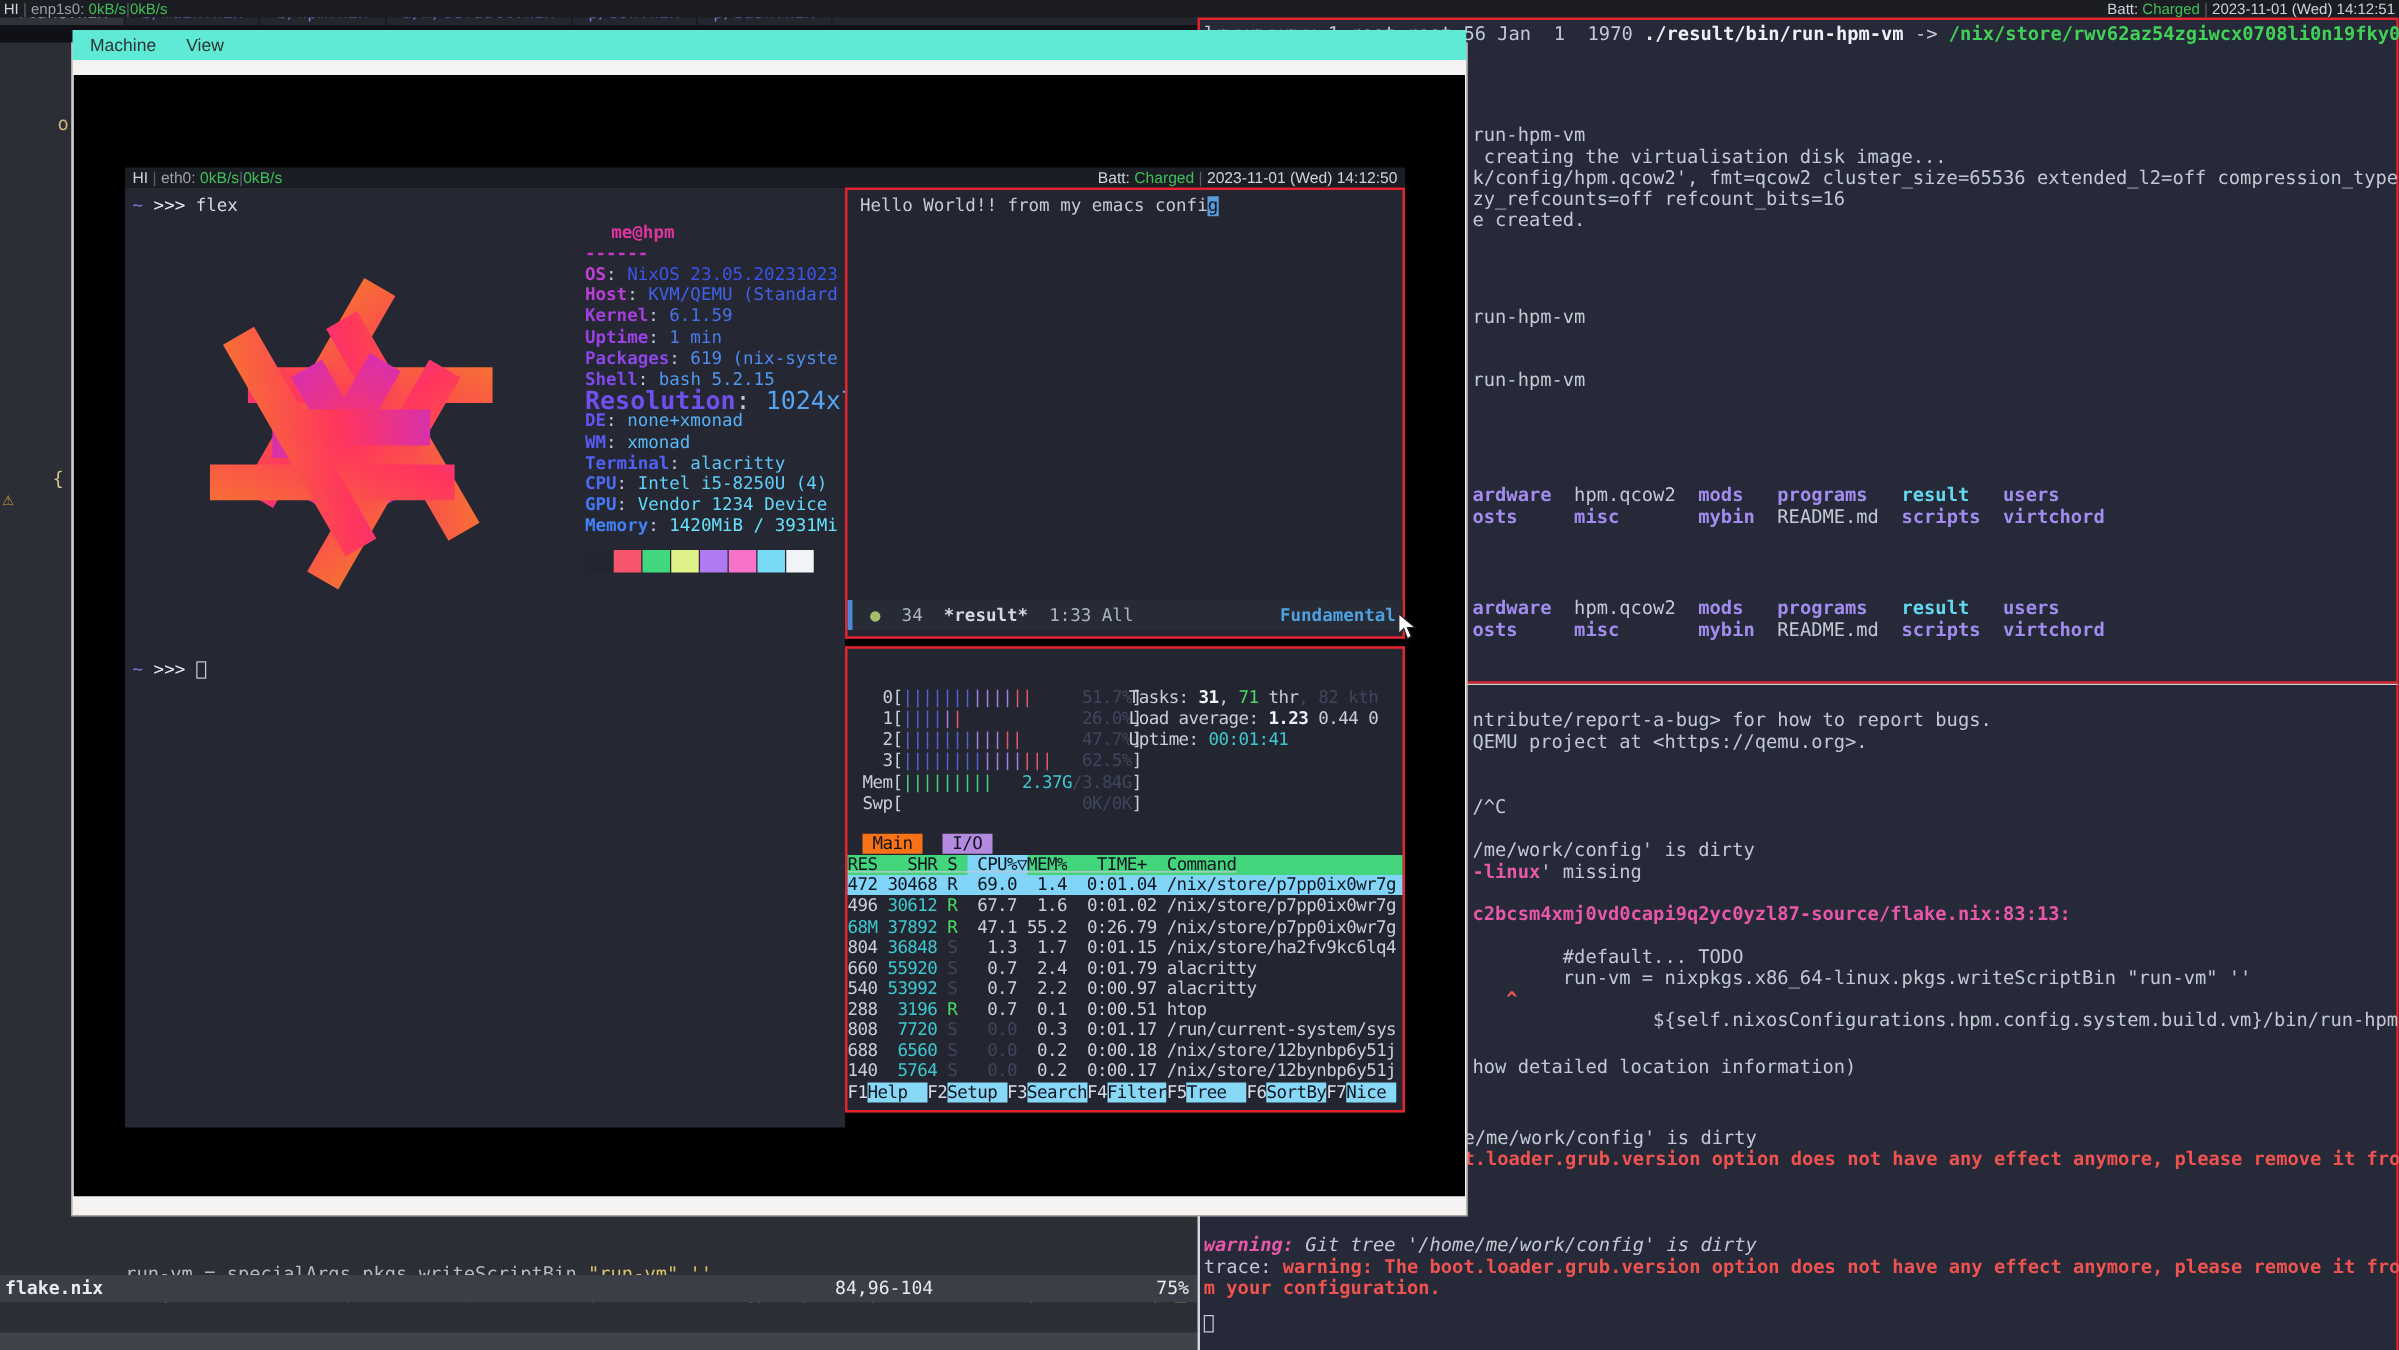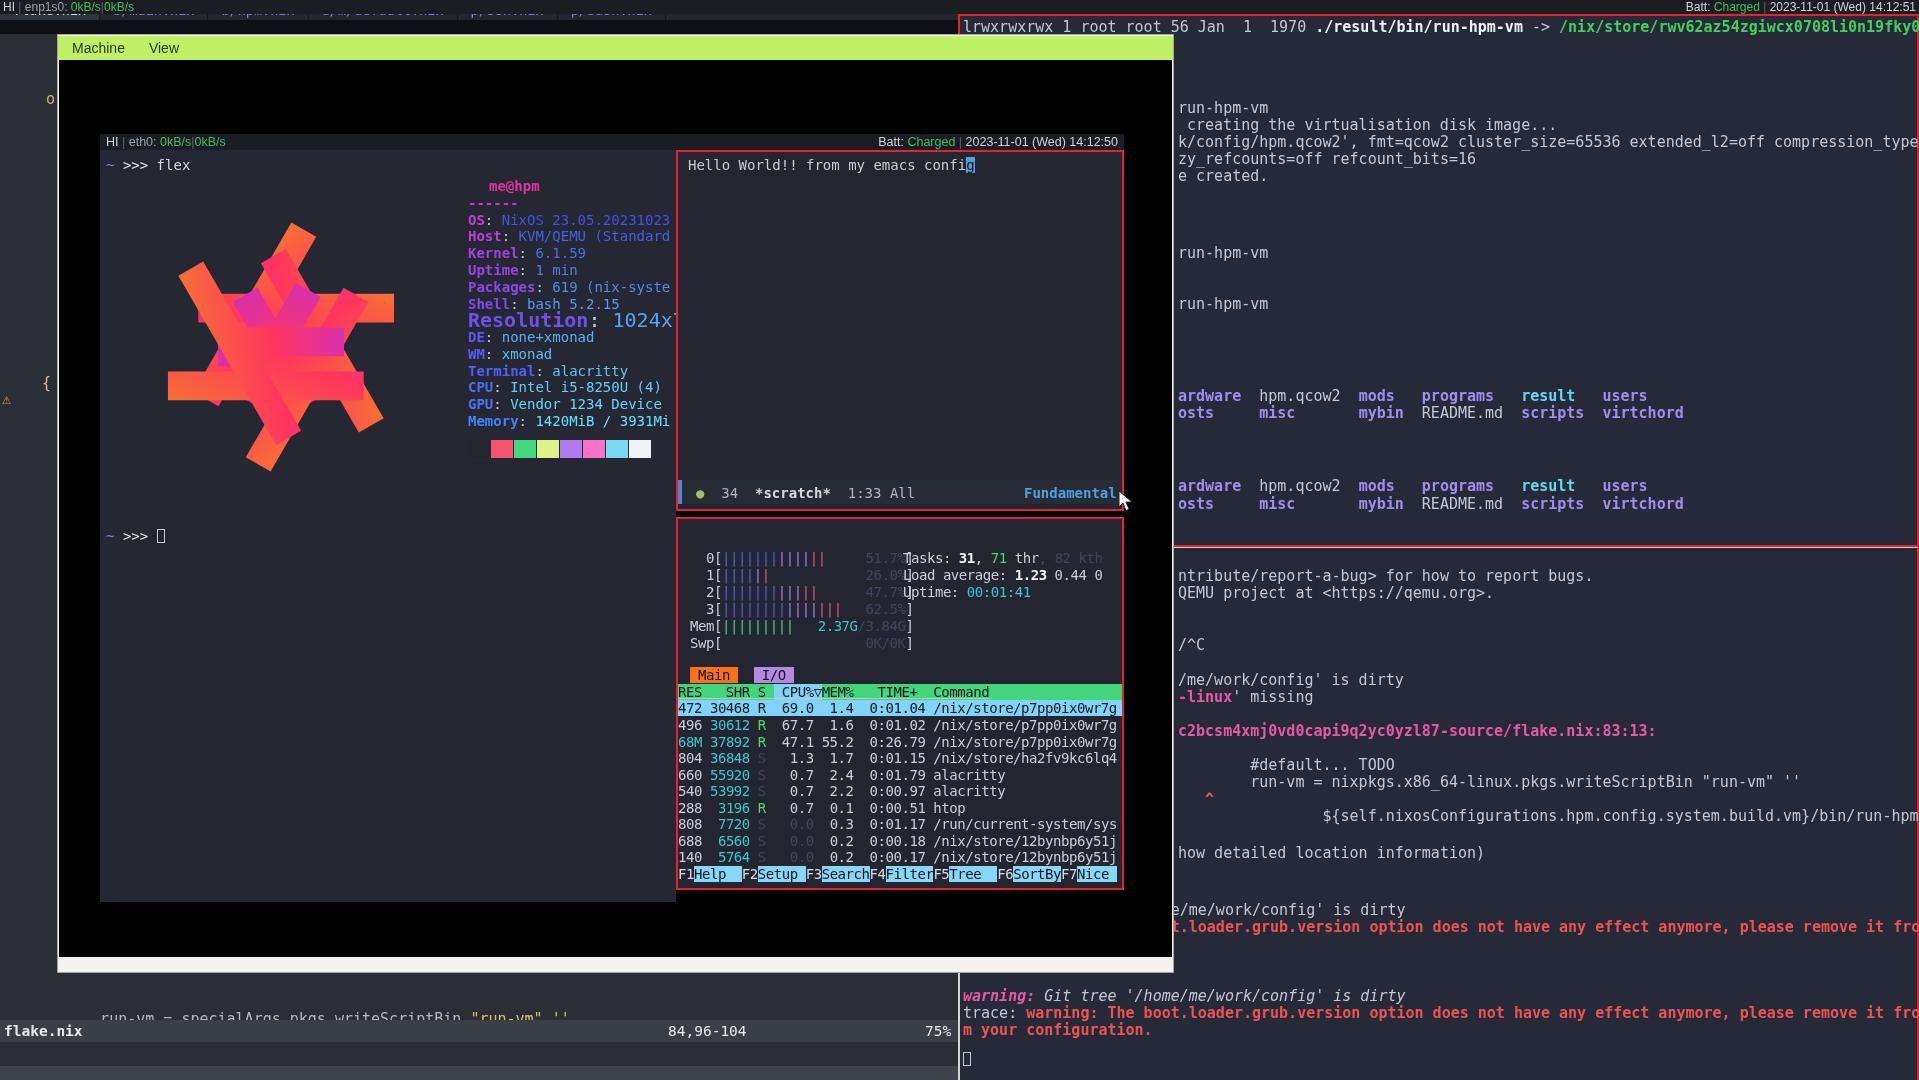--- a/index.html
+++ b/index.html
@@ -37,21 +37,21 @@
   #host-emacs{left:0;top:34px;width:958px;height:1046px;background:#2b2e35}
   #host-modeline{left:0;top:1020px;width:958px;height:22px;background:#3a3e46;font:14.5px/22px "DejaVu Sans Mono",monospace;color:#e8eaee}
   #host-echo{left:0;top:1042px;width:958px;height:24px;background:#2b2e35}
   #host-bottomband{left:0;top:1066px;width:958px;height:14px;background:#3f434b}
   
   .rpane{background:#262a38}
   #rterm-top{left:958px;top:14px;width:961px;height:533px;border:2px solid #e5232e}
   #rterm-bottom{left:958px;top:547px;width:961px;height:533px;border-right:2px solid #e5232e;border-left:2px solid #d6d6d6;border-top:1px solid #cfcfcf}
   
   #qemu{left:57px;top:34px;width:1117px;height:939px;background:#f4f3f2;border:1px solid #a8a49e}
-  #qemu-menu{left:58px;top:36px;width:1115px;height:24px;background:#bef264;font:14px/24px "Liberation Sans",sans-serif;color:#2e3436}
+  #qemu-menu{left:58px;top:24px;width:1115px;height:24px;background:#5eead4;font:14px/24px "Liberation Sans",sans-serif;color:#2e3436}
   .menu-item{display:inline-block;padding:0 10px;margin-left:4px}
   #qemu-client{left:59px;top:60px;width:1113px;height:897px;background:#000}
   
   #guest-bar{left:100px;top:134px;width:1024px;height:16px;background:#1b1d24;font:12.5px/16px "Liberation Sans",sans-serif}
   #guest-term{left:100px;top:150px;width:576px;height:752px;background:#252733}
   #guest-emacs{left:676px;top:150px;width:448px;height:361px;background:#232631;border:2px solid #e5232e}
   #guest-emacs-modeline{left:678px;top:480px;width:444px;height:24px;background:#272b35;border-left:4px solid #4f87d6}
   #htop{left:676px;top:517px;width:448px;height:373px;background:#232631;border:2px solid #e5232e}
   .g14 .tl{font-size:14px;line-height:16px}
   .htopfont .tl{font-size:14px;line-height:16px;letter-spacing:-0.45px}
@@ -184,21 +184,21 @@
     <div class="tl" style="left: 468px; top: 413px; font-size: 14px;"><span style="color: rgb(68, 130, 249); font-weight: 700;">Memory</span><span style="color: rgb(195, 200, 212);">: </span><span style="color: rgb(100, 225, 251);">1420MiB / 3931Mi</span></div>
   </div>
 <div id="palette" class="abs"><span class="pal" style="background: rgb(35, 37, 48);"></span><span class="pal" style="background: rgb(247, 85, 109);"></span><span class="pal" style="background: rgb(65, 215, 125);"></span><span class="pal" style="background: rgb(223, 242, 138);"></span><span class="pal" style="background: rgb(176, 122, 240);"></span><span class="pal" style="background: rgb(247, 114, 200);"></span><span class="pal" style="background: rgb(122, 217, 245);"></span><span class="pal" style="background: rgb(242, 243, 247);"></span></div>
 
 <div id="guest-emacs" class="abs"></div>
 <div id="guest-emacs-lines" class="g14">
     <div class="tl" style="left: 688px; top: 157px;"><span class="c-gfg">Hello World!! from my emacs confi</span><span class="c-curblue">g</span></div>
   </div>
 <div id="guest-emacs-modeline" class="abs"></div>
 <div id="gem-ml" class="g14">
-    <div class="tl" style="left: 696px; top: 485px;"><span class="c-mlgreen">●</span><span class="c-mlfg">  34  </span><span class="c-mlb">*scratch*</span><span class="c-mlfg">  1:33 All</span></div>
+    <div class="tl" style="left: 696px; top: 485px;"><span class="c-mlgreen">●</span><span class="c-mlfg">  34  </span><span class="c-mlb">*result*</span><span class="c-mlfg">  1:33 All</span></div>
   </div>
 <div class="abs tl c-mlblue g14" style="left:1024px;top:485px;font-size:14px">Fundamental</div>
 
 <div id="htop" class="abs"></div>
 <div id="htop-header" class="abs"></div>
 <div id="htop-selrow" class="abs"></div>
 <div id="htop-lines" class="htopfont">
     <div class="tl" style="left: 690px; top: 550px;"><span class="c-hfg">  0[</span><span class="c-mblue">|||||||</span><span class="c-mpurple">||||</span><span class="c-mred">||</span><span class="c-sp">     </span><span class="c-hdim">51.7%</span><span class="c-hfg">]</span></div>
     <div class="tl" style="left: 690px; top: 567px;"><span class="c-hfg">  1[</span><span class="c-mblue">||||</span><span class="c-mpurple">|</span><span class="c-mred">|</span><span class="c-sp">            </span><span class="c-hdim">26.0%</span><span class="c-hfg">]</span></div>
     <div class="tl" style="left: 690px; top: 584px;"><span class="c-hfg">  2[</span><span class="c-mblue">|||||||</span><span class="c-mpurple">|||</span><span class="c-mred">||</span><span class="c-sp">      </span><span class="c-hdim">47.7%</span><span class="c-hfg">]</span></div>

